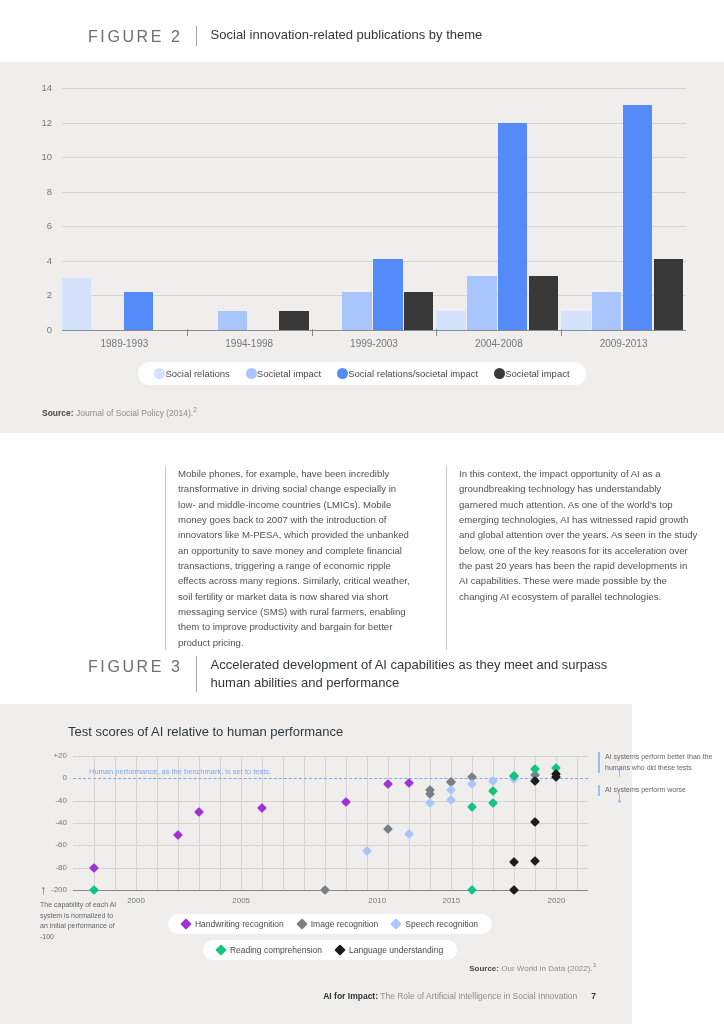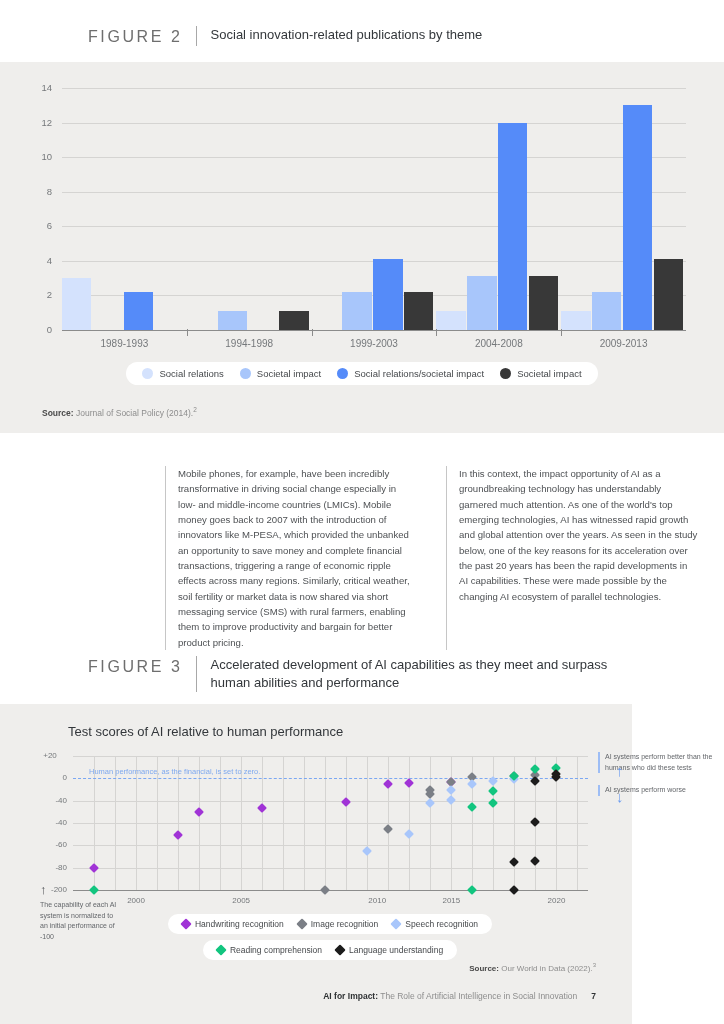--- a/index.html
+++ b/index.html
@@ -51,21 +51,21 @@
   .xlabel { flex:1; text-align:center; font-size:10px; color:#75787b; }
 
   .bar-legend {
     position:absolute; top:300px; left:0; width:724px;
     display:flex; justify-content:center;
   }
   .legend-pill {
     background:#ffffff; border-radius:13px; padding:6px 16px;
     display:flex; align-items:center; gap:16px;
   }
-  .legend-item { display:flex; align-items:center; gap:6px; font-size:9.5px; color:#46494c; }
+  .legend-item { display:flex; align-items:center; font-size:9.5px; color:#46494c; }
   .dot { width:11px; height:11px; border-radius:50%; flex:none; }
 
   .source-line {
     position:absolute; top:344px; left:42px;
     font-size:8.5px; color:#8d8d8d;
   }
   .source-line b { color:#4a4a4a; font-weight:bold; }
   .source-line sup { font-size:6.5px; }
 
   
@@ -262,21 +262,21 @@
     <div class="fig-kicker">FIGURE 3</div>
     <div class="fig-divider"></div>
     <div class="fig-title" style="max-width:445px;">Accelerated development of AI capabilities as they meet and surpass human abilities and performance</div>
   </div>
 </div>
 
 <div id="panel-scatter">
   <div class="sc-title">Test scores of AI relative to human performance</div>
   <div class="sc-plot" id="sc-plot">
       <div class="sc-hline" style="top: 0px;"></div>
-      <div class="sc-ytick" style="top: 0px; text-align: center;">+20</div>
+      <div class="sc-ytick" style="top: 0px;">+20</div>
       <div class="sc-ytick" style="top: 22.3333px;">0</div>
       <div class="sc-hline" style="top: 44.6667px;"></div>
       <div class="sc-ytick" style="top: 44.6667px;">-40</div>
       <div class="sc-hline" style="top: 67px;"></div>
       <div class="sc-ytick" style="top: 67px;">-40</div>
       <div class="sc-hline" style="top: 89.3333px;"></div>
       <div class="sc-ytick" style="top: 89.3333px;">-60</div>
       <div class="sc-hline" style="top: 111.667px;"></div>
       <div class="sc-ytick" style="top: 111.667px;">-80</div>
       <div class="sc-baseline" style="top: 134px;"></div>
@@ -299,21 +299,21 @@
       <div class="sc-vline" style="left: 336.327px;"></div>
       <div class="sc-vline" style="left: 357.347px;"></div>
       <div class="sc-vline" style="left: 378.367px;"></div>
       <div class="sc-vline" style="left: 399.388px;"></div>
       <div class="sc-vline" style="left: 420.408px;"></div>
       <div class="sc-vline" style="left: 441.429px;"></div>
       <div class="sc-vline" style="left: 462.449px;"></div>
       <div class="sc-vline" style="left: 483.469px;"></div>
       <div class="sc-vline" style="left: 504.49px;"></div>
       <div class="sc-zero" style="top: 22.3333px;"></div>
-      <div class="sc-zero-label" style="top: 11.3333px;">Human performance, as the financial, is set to zero.</div>
+      <div class="sc-zero-label" style="top: 11.3333px;">Human performance, as the benchmark, is set to tests.</div>
       <div class="sc-xtick" style="left: 63.0612px;">2000</div>
       <div class="sc-xtick" style="left: 168.163px;">2005</div>
       <div class="sc-xtick" style="left: 273.265px; margin-left: 31px;">2010</div>
       <div class="sc-xtick" style="left: 378.367px;">2015</div>
       <div class="sc-xtick" style="left: 483.469px;">2020</div>
       <div class="pt" style="left: 21.0204px; top: 111.667px; background: rgb(160, 51, 214);"></div>
       <div class="pt" style="left: 105.102px; top: 79.2833px; background: rgb(160, 51, 214);"></div>
       <div class="pt" style="left: 126.122px; top: 55.8333px; background: rgb(160, 51, 214);"></div>
       <div class="pt" style="left: 189.184px; top: 52.4833px; background: rgb(160, 51, 214);"></div>
       <div class="pt" style="left: 273.265px; top: 45.7833px; background: rgb(160, 51, 214);"></div>

